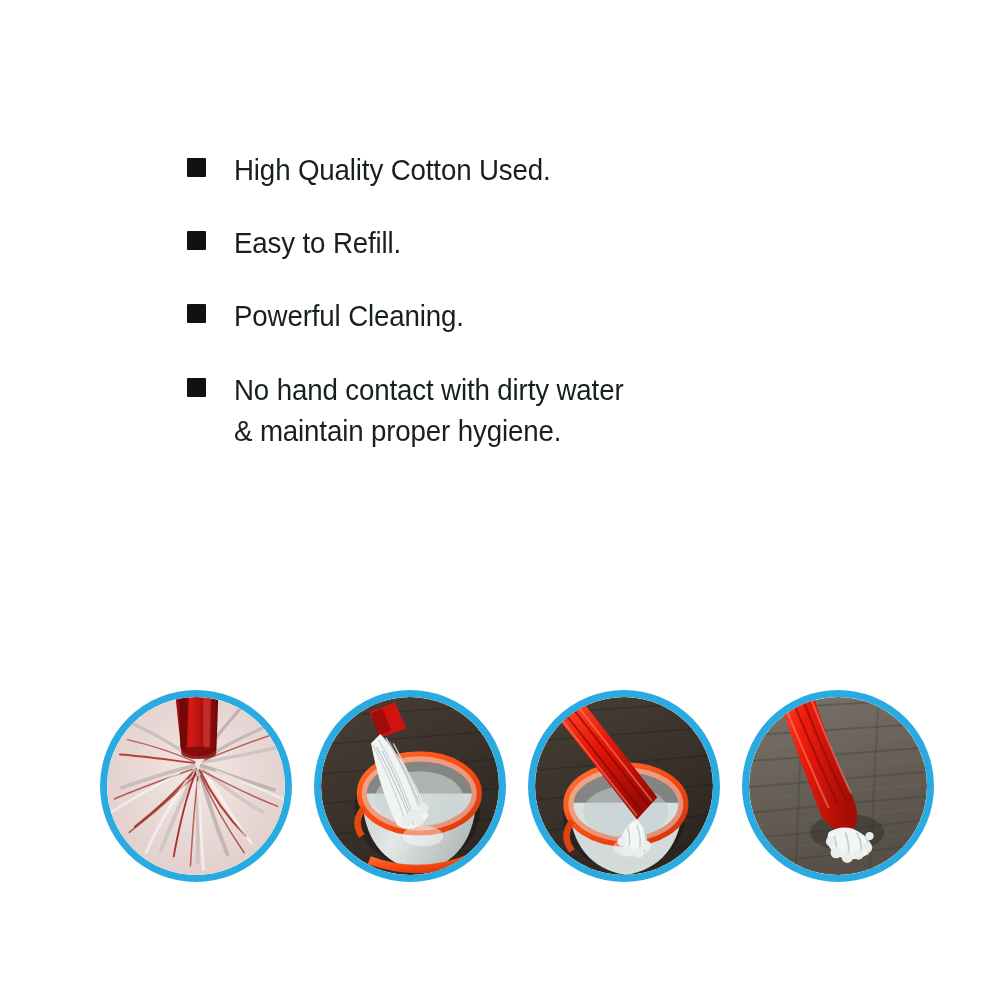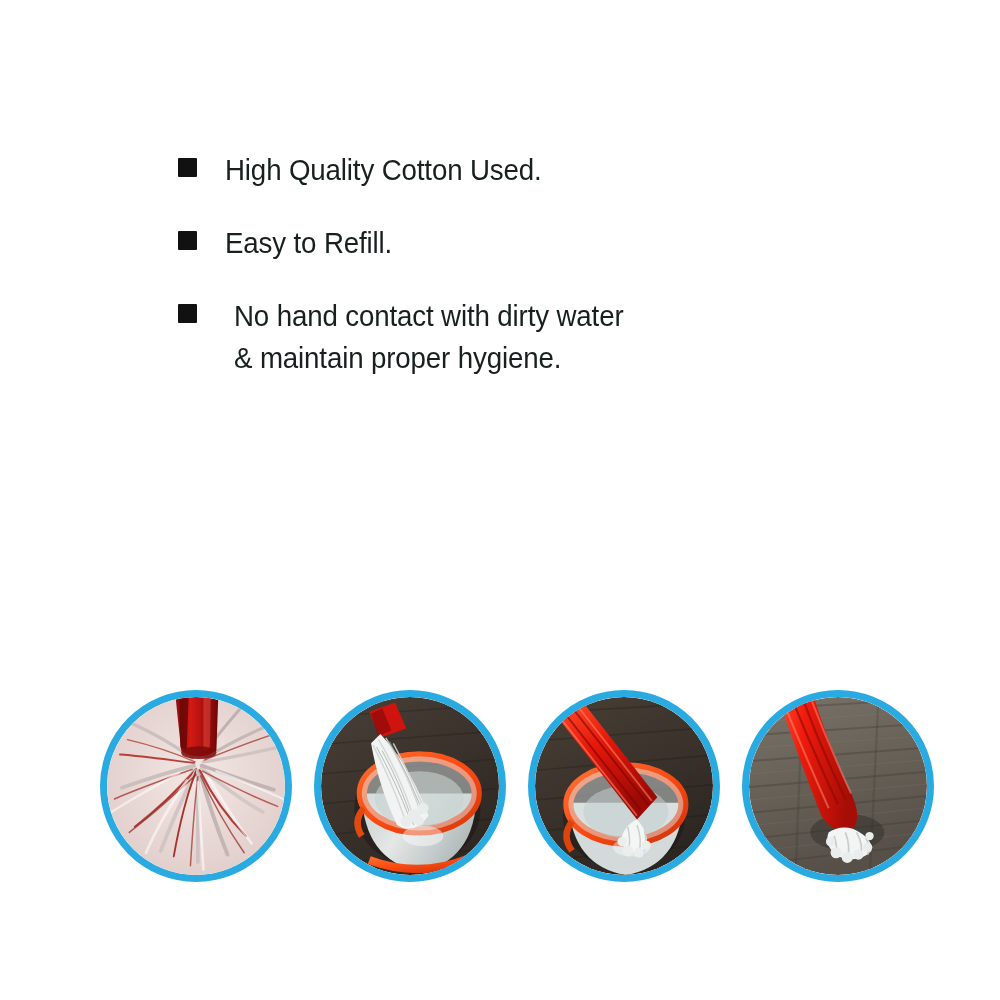--- a/index.html
+++ b/index.html
@@ -11,32 +11,31 @@
     height: 1000px;
     background: #ffffff;
     font-family: "Liberation Sans", sans-serif;
     overflow: hidden;
     position: relative;
   }
 
   
   #feature-list {
     position: absolute;
-    left: 178px;
+    left: 187px;
     top: 150px;
     width: 700px;
   }
   .feature-item {
     display: flex;
     align-items: flex-start;
     margin-bottom: 32px;
   }
   .feature-item.tight {
     margin-bottom: 38px;
-    gap: 9px;
   }
   .bullet-square {
     width: 19px;
     height: 19px;
     background: #111111;
     flex: 0 0 19px;
     margin-top: 8px;
     margin-right: 28px;
     border-radius: 1px;
   }
@@ -93,20 +92,24 @@
     <span class="feature-text">High Quality Cotton Used.</span>
   </div>
 
 
   <div class="feature-item">
     <span class="bullet-square"></span>
     <span class="feature-text">Easy to Refill.</span>
   </div>
 
 
+  <div class="feature-item">
+    <span class="bullet-square"></span>
+    <span class="feature-text">Powerful Cleaning.</span>
+  </div>
 
   <div class="feature-item tight">
     <span class="bullet-square"></span>
     <span class="feature-text">No hand contact with dirty water
 &amp; maintain proper hygiene.</span>
   </div>
 
 
 </div>
 

